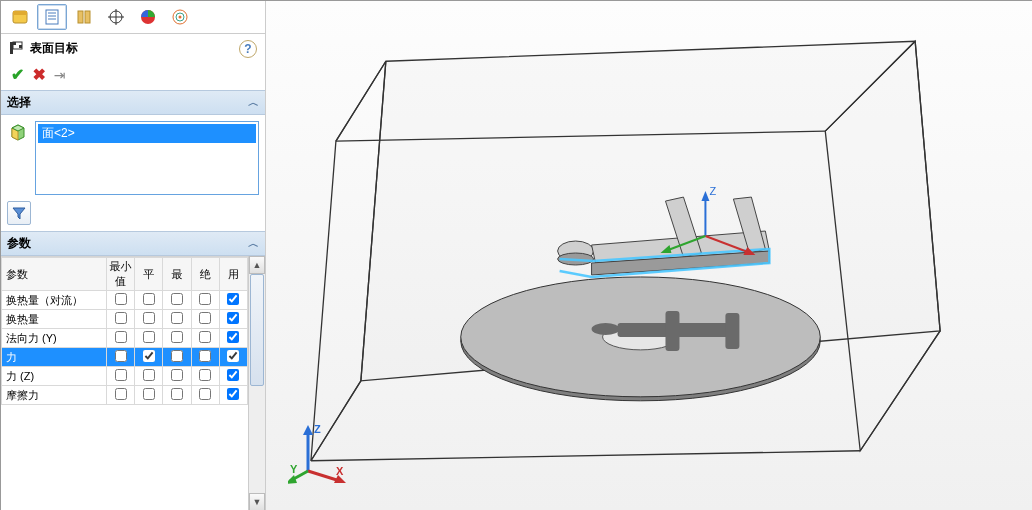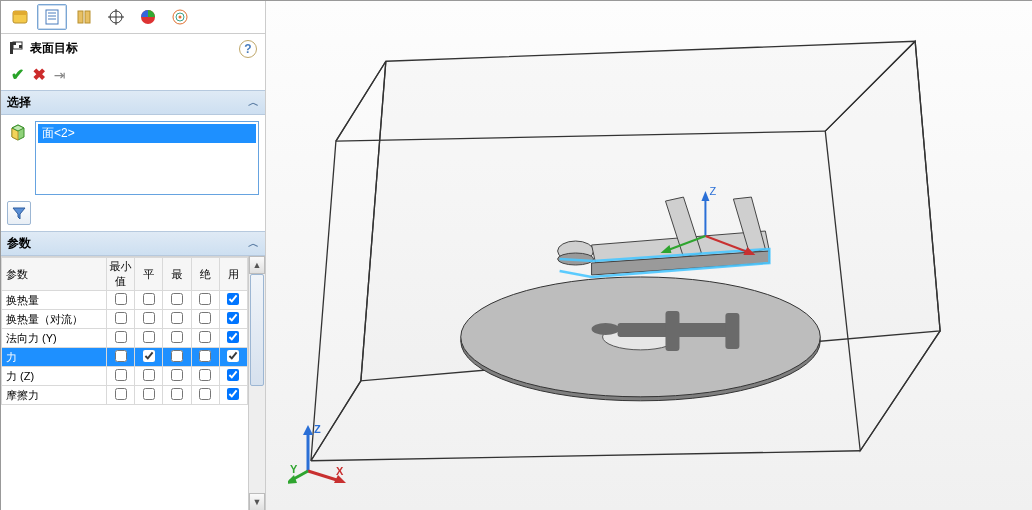--- a/index.html
+++ b/index.html
@@ -148,29 +148,29 @@
                 <th class="name">参数</th>
                 <th>最小值</th>
                 <th>平</th>
                 <th>最</th>
                 <th>绝</th>
                 <th>用</th>
               </tr>
             </thead>
           <tbody id="param-body">
               <tr>
+                <td class="name">换热量（对流）</td>
+                <td><input type="checkbox" style=""></td>
+                <td><input type="checkbox" style=""></td>
+                <td><input type="checkbox" style=""></td>
+                <td><input type="checkbox" style=""></td>
+                <td><input type="checkbox" checked="" style=""></td>
+              </tr>
+              <tr>
                 <td class="name">换热量</td>
-                <td><input type="checkbox" style=""></td>
-                <td><input type="checkbox" style=""></td>
-                <td><input type="checkbox" style=""></td>
-                <td><input type="checkbox" style=""></td>
-                <td><input type="checkbox" checked="" style=""></td>
-              </tr>
-              <tr>
-                <td class="name">换热量（对流）</td>
                 <td><input type="checkbox" style=""></td>
                 <td><input type="checkbox" style=""></td>
                 <td><input type="checkbox" style=""></td>
                 <td><input type="checkbox" style=""></td>
                 <td><input type="checkbox" checked="" style=""></td>
               </tr>
               <tr>
                 <td class="name">法向力 (Y)</td>
                 <td><input type="checkbox" style=""></td>
                 <td><input type="checkbox" style=""></td>

